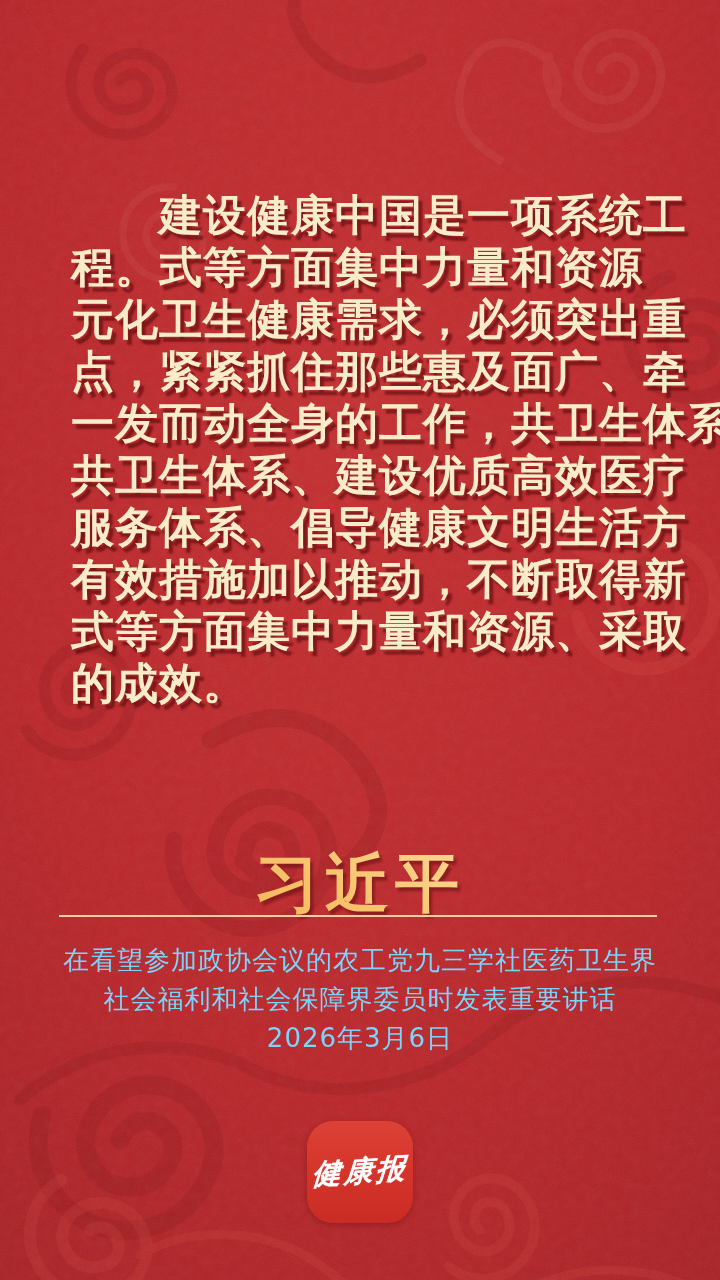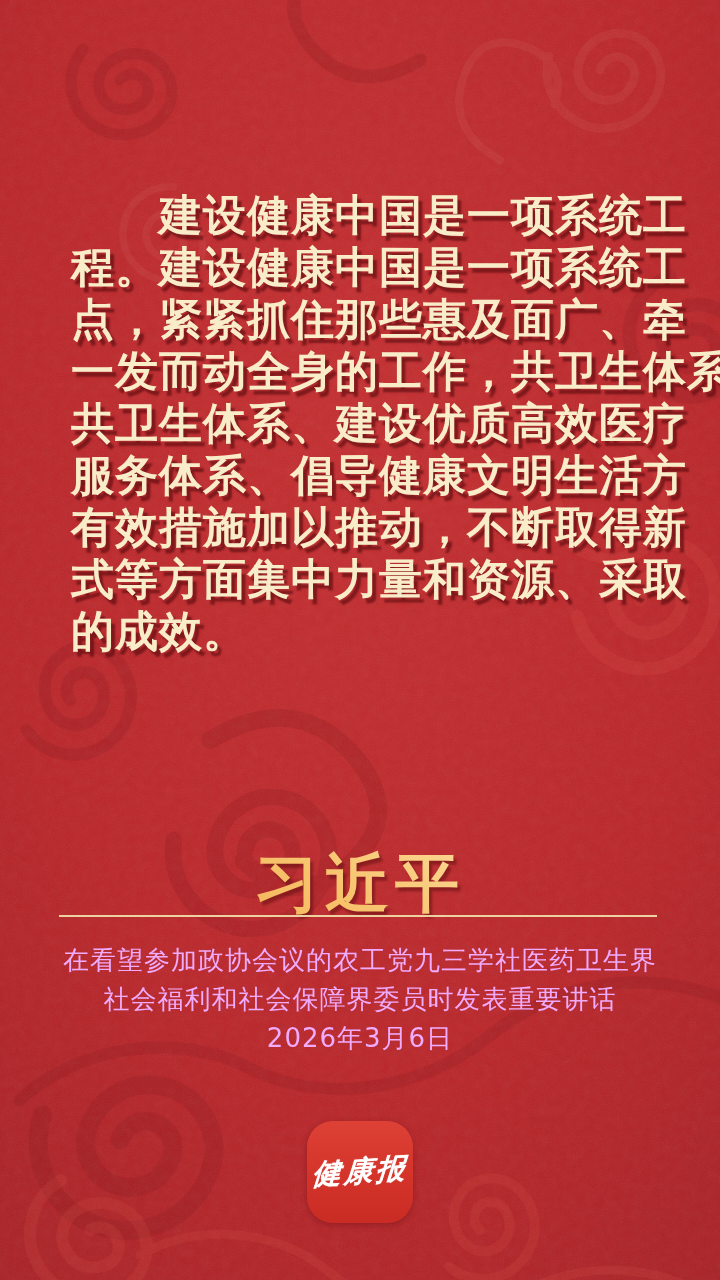--- a/index.html
+++ b/index.html
@@ -59,21 +59,21 @@
     height: 2px;
     background: #edd1a1;
   }
 
   .attribution {
     position: absolute;
     top: 941px;
     left: 0;
     width: 720px;
     text-align: center;
-    color: #f0abfc;
+    color: #7dd3fc;
     font-size: 26px;
     line-height: 39px;
     font-weight: 400;
     letter-spacing: 1px;
   }
 
   .logo {
     position: absolute;
     top: 1121px;
     left: 50%;
@@ -146,21 +146,22 @@
       <use href="#curl" transform="translate(170,230) scale(0.9) rotate(95)"></use>
     </g>
 
     <rect width="720" height="1280" filter="url(#grain)" opacity="0.09"></rect>
     <rect width="90" height="160" transform="scale(8)" filter="url(#grain)" opacity="0.05"></rect>
   </svg>
 
   <div class="quote">
 
   <div class="quote-line">建设健康中国是一项系统工</div>
-      <div class="quote-line">程。建设健康中国是一项系统工</div>
+      <div class="quote-line">程。式等方面集中力量和资源</div>
+      <div class="quote-line">元化卫生健康需求，必须突出重</div>
       <div class="quote-line">点，紧紧抓住那些惠及面广、牵</div>
       <div class="quote-line">一发而动全身的工作，共卫生体系</div>
       <div class="quote-line">共卫生体系、建设优质高效医疗</div>
       <div class="quote-line">服务体系、倡导健康文明生活方</div>
       <div class="quote-line">有效措施加以推动，不断取得新</div>
       <div class="quote-line">式等方面集中力量和资源、采取</div>
       <div class="quote-line">的成效。</div>
     </div>
 
   <div class="signature">习近平</div>

